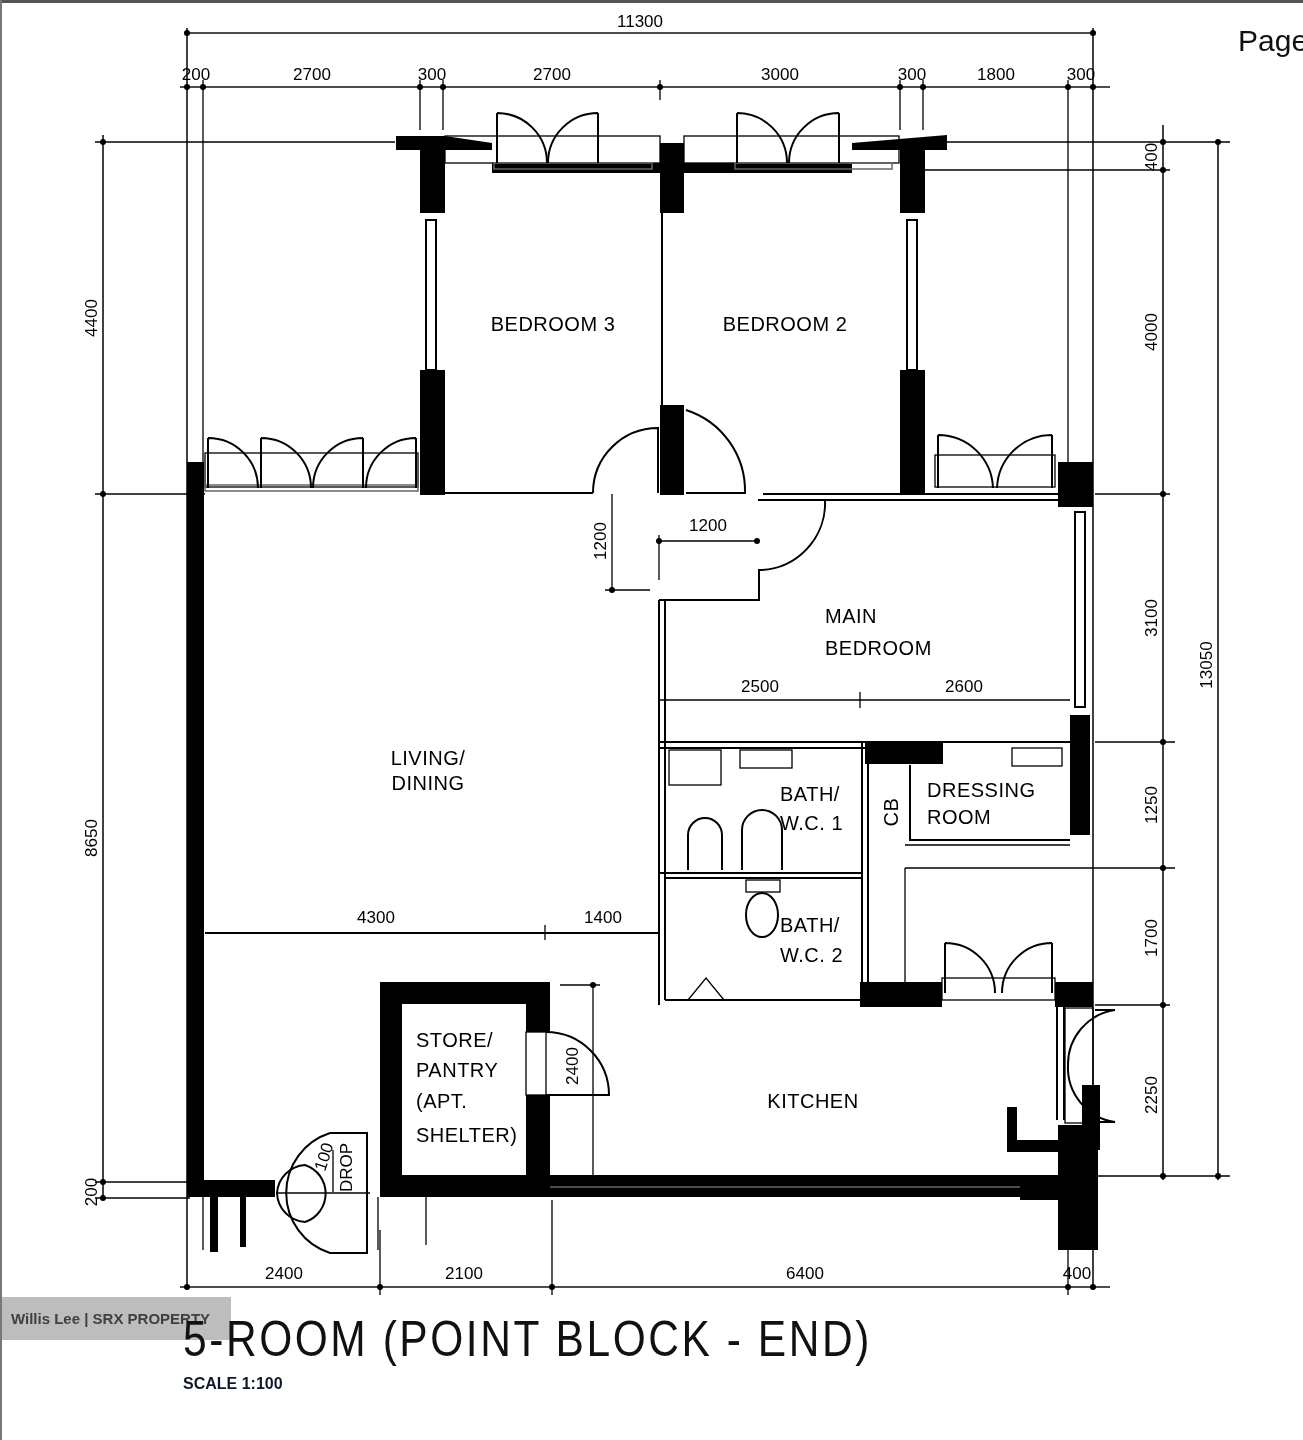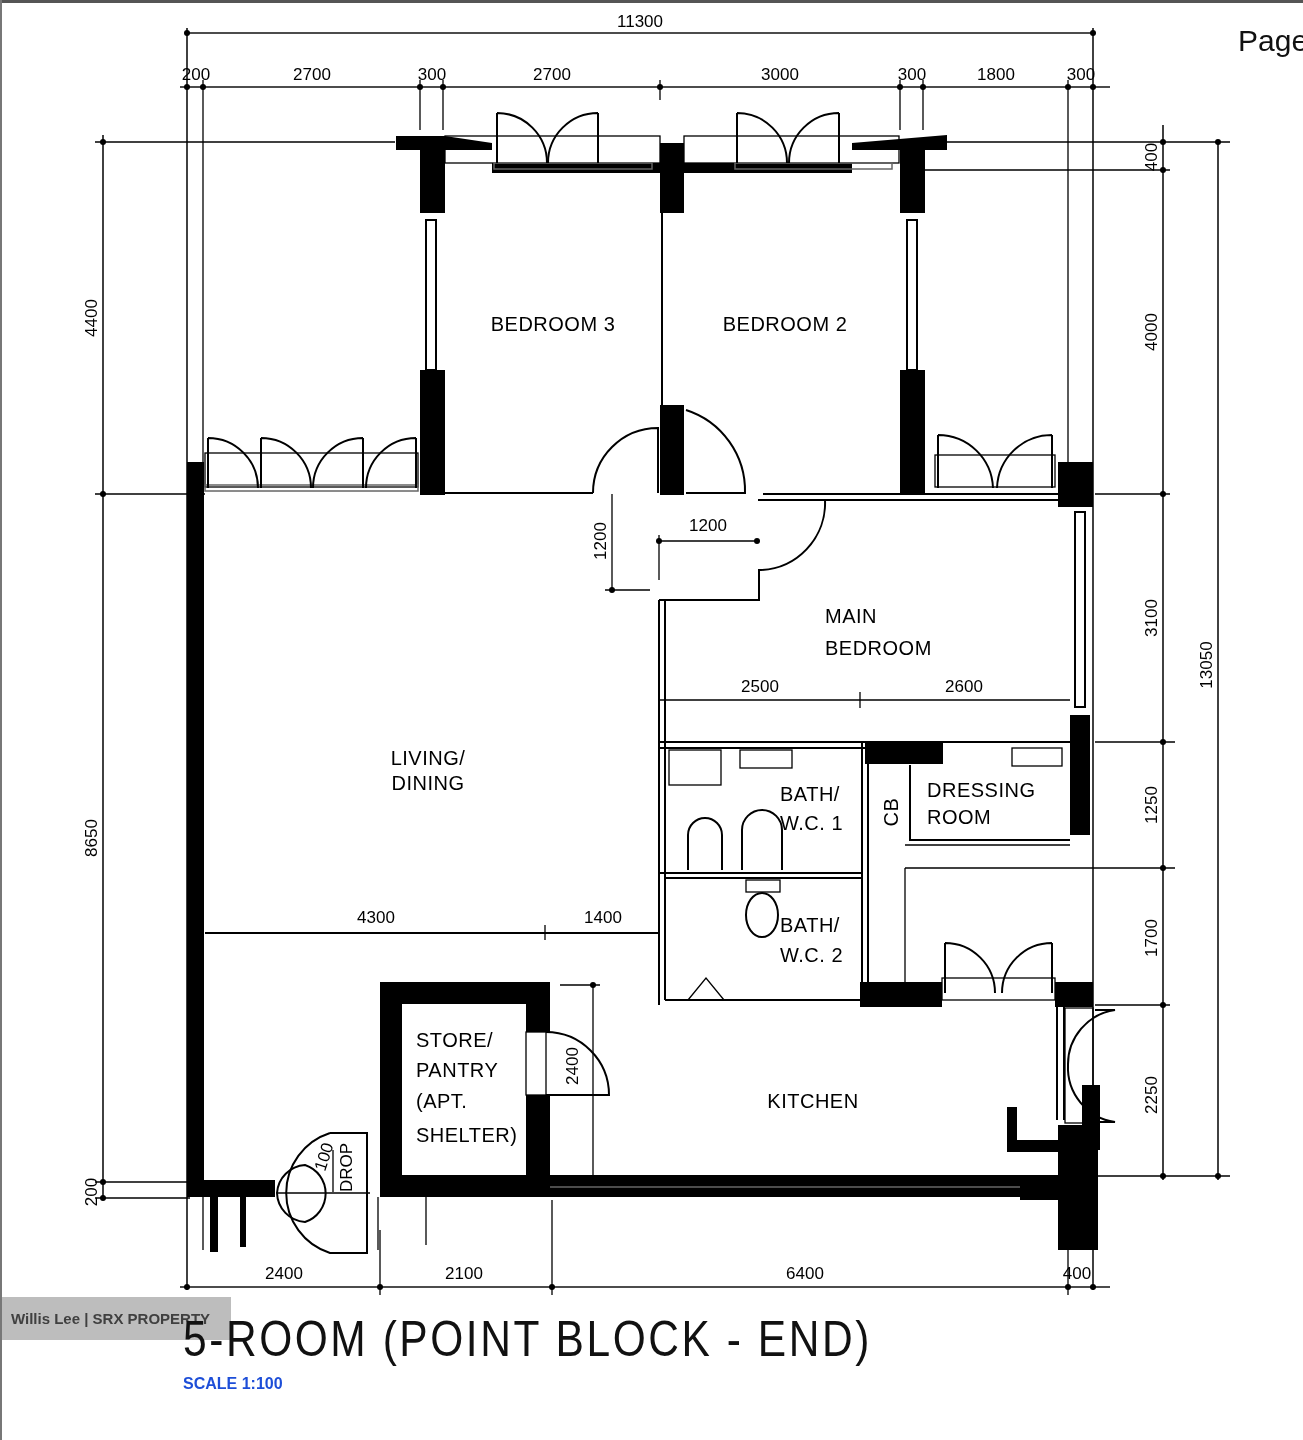--- a/index.html
+++ b/index.html
@@ -12,21 +12,21 @@
   .thin { stroke:#000; stroke-width:2; fill:none; }
   .thin1 { stroke:#000; stroke-width:1.3; fill:none; }
   .gray { stroke:#666; stroke-width:1.5; fill:none; }
   .dim { stroke:#111; stroke-width:1.6; fill:none; }
   .dot { fill:#000; }
   .lbl { font-family:"Liberation Sans", sans-serif; font-size:20px; fill:#000; letter-spacing:0.5px; }
   .dimtxt { font-family:"Liberation Sans", sans-serif; font-size:17px; fill:#000; }
   .page-tag { position:absolute; left:1238px; top:24px; font-size:30px; color:#111; white-space:nowrap; }
   .title { position:absolute; left:183px; top:1310px; font-size:50px; color:#111; letter-spacing:3px;
            font-family:"Liberation Sans", sans-serif; font-weight:normal; transform:scaleX(0.85); transform-origin:left; white-space:nowrap;}
-  .scale { position:absolute; left:183px; top:1375px; font-size:16px; color:#1d4ed8; font-weight:bold; white-space:nowrap; }
+  .scale { position:absolute; left:183px; top:1375px; font-size:16px; color:#0f172a; font-weight:bold; white-space:nowrap; }
   .watermark { position:absolute; left:2px; top:1297px; width:229px; height:43px; background:#bdbdbd;
                color:#404040; font-size:15px; line-height:43px; text-indent:9px; white-space:nowrap;font-weight:bold; }
 </style>
 </head>
 <body>
 
 <div class="frame-top"></div>
 <div class="frame-left"></div>
 
 <svg width="1303" height="1440" viewBox="0 0 1303 1440">

